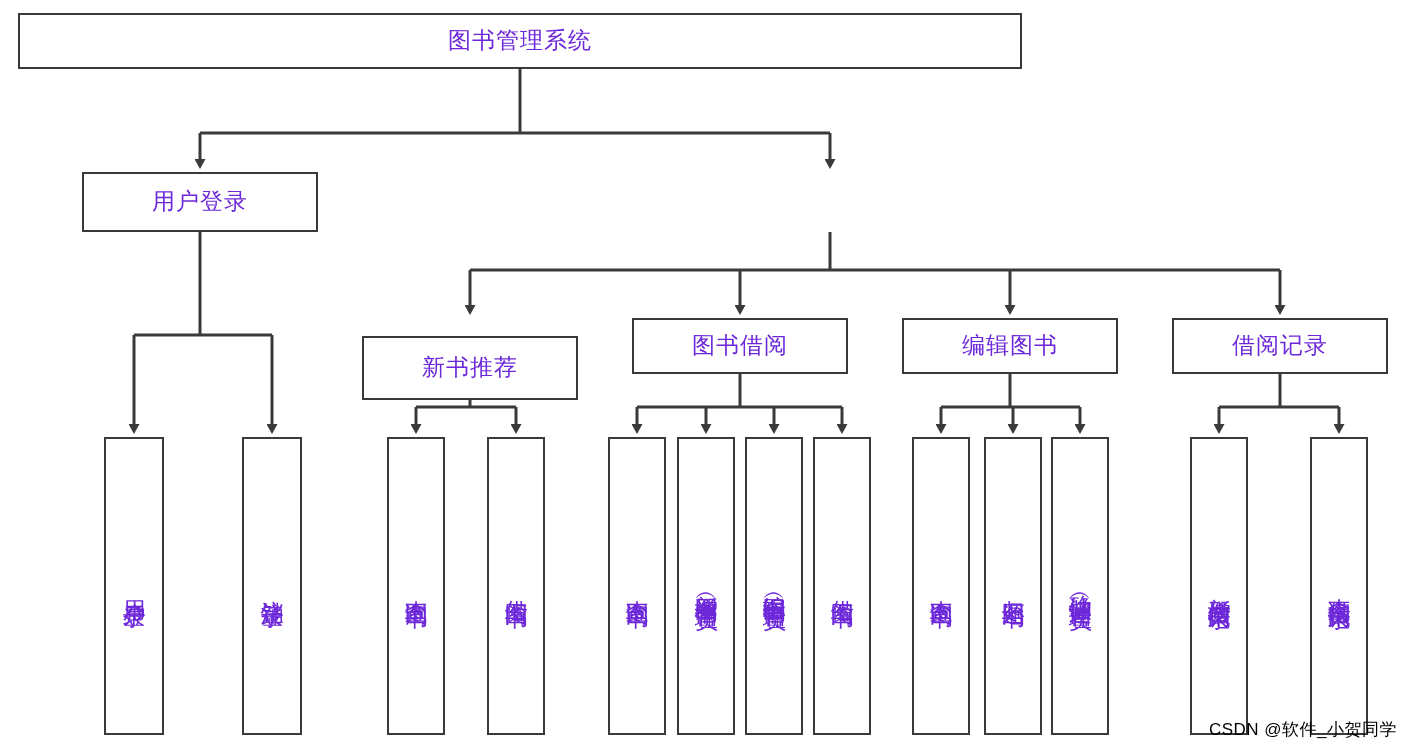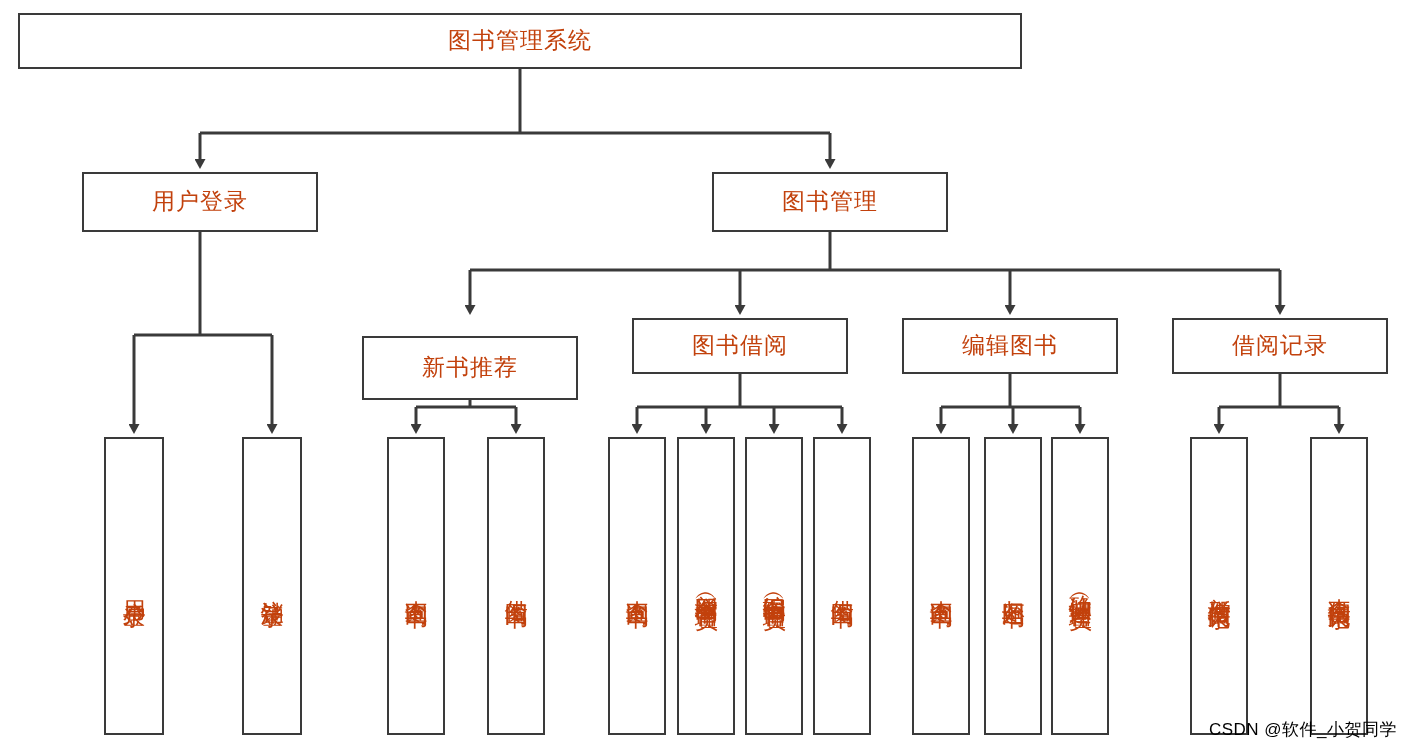--- a/index.html
+++ b/index.html
@@ -18,21 +18,21 @@
     overflow: hidden;
   }
   .node {
     position: absolute;
     box-sizing: border-box;
     border: 2.5px solid #3a3a3a;
     background: #ffffff;
     display: flex;
     align-items: center;
     justify-content: center;
-    color: #c2410c;
+    color: #6d28d9;
   }
   .node-h {
     font-size: 23px;
     letter-spacing: 1px;
     line-height: 1.1;
     white-space: nowrap;
   }
   .node-root {
     font-size: 23px;
   }
@@ -116,21 +116,20 @@
       <path d="M1280,374 L1280,407"></path>
       <path d="M1219,407 L1339,407"></path>
       <path d="M1219,407 L1219,425" marker-end="url(#arrow)"></path>
       <path d="M1339,407 L1339,425" marker-end="url(#arrow)"></path>
     </g>
   </svg>
 
   <div class="node node-h node-root" style="left: 18px; top: 13px; width: 1004px; height: 56px;">图书管理系统</div>
 
   <div class="node node-h" style="left: 82px; top: 172px; width: 236px; height: 60px;">用户登录</div>
-  <div class="node node-h" style="left: 712px; top: 172px; width: 236px; height: 60px;">图书管理</div>
 
   <div class="node node-h" style="left: 362px; top: 336px; width: 216px; height: 64px;">新书推荐</div>
   <div class="node node-h" style="left: 632px; top: 318px; width: 216px; height: 56px;">图书借阅</div>
   <div class="node node-h" style="left: 902px; top: 318px; width: 216px; height: 56px;">编辑图书</div>
   <div class="node node-h" style="left: 1172px; top: 318px; width: 216px; height: 56px;">借阅记录</div>
 
   <div class="node node-v" style="left: 104px; top: 437px; width: 60px; height: 298px;">用户登录</div>
   <div class="node node-v" style="left: 242px; top: 437px; width: 60px; height: 298px;">注销登录</div>
   <div class="node node-v" style="left: 387px; top: 437px; width: 58px; height: 298px;">查询图书</div>
   <div class="node node-v" style="left: 487px; top: 437px; width: 58px; height: 298px;">借阅图书</div>

